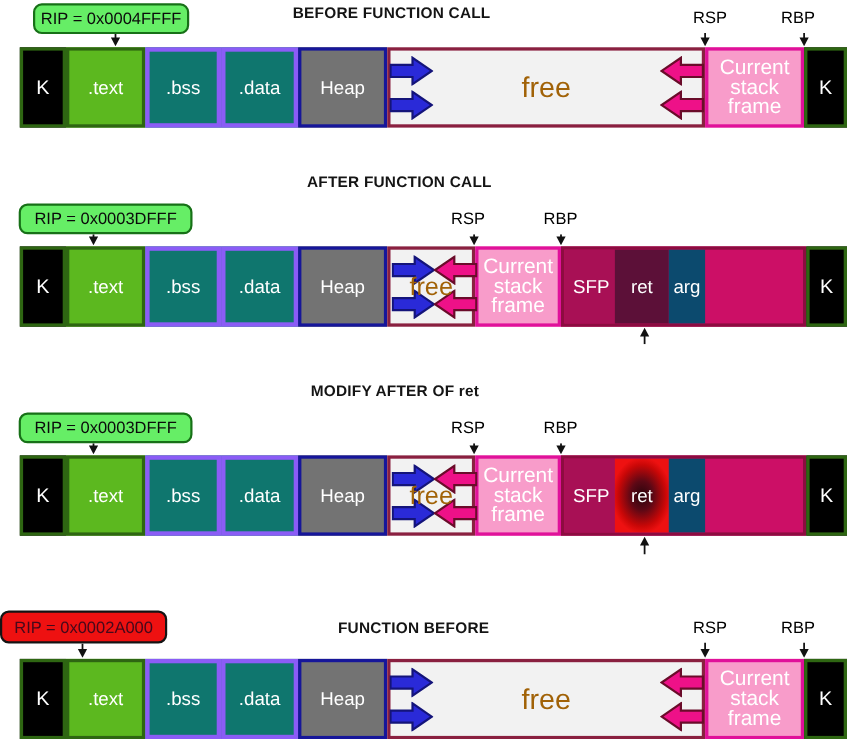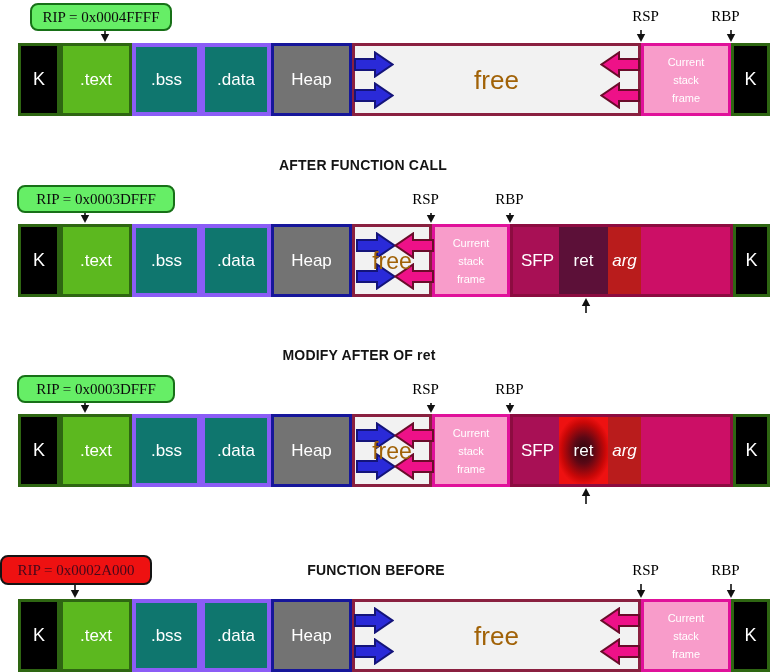--- a/index.html
+++ b/index.html
@@ -15,44 +15,45 @@
     position:absolute;box-sizing:border-box;display:flex;align-items:center;justify-content:center;
     color:#ffffff;font-size:17px;z-index:1;
   }
   .seg-kernel{background:#000000;border:3px solid #2e6612;font-size:18px;}
   .seg-text{background:#5cb81f;border:3px solid #2e6612;}
   .seg-olive{background:#0f766e;border:4px solid #8b5cf6;}
   .seg-heap{background:#737373;border:3px solid #16169a;}
   .seg-free{background:#f2f2f2;border:3px solid #8a2040;color:#555555;}
   .seg-stack{background:#f89cca;border:3px solid #e0119a;}
   .seg-group{background:#cc0f66;border:3px solid #8c0c40;}
-  .stack-lines{line-height:18px;font-size:11px;text-align:center;}
+  .stack-lines{line-height:18px;font-size:19px;text-align:center;}
   .free-label{position:absolute;z-index:5;color:#a16207;transform:translate(-50%,-50%);}
   .cell{
     position:absolute;top:0;height:100%;display:flex;align-items:center;justify-content:center;
     color:#ffffff;font-size:17px;
   }
   .cell-sfp{background:#a81055;text-align:right;}
   .cell-ret{background:#5c1038;}
   .cell-ret-hot{background:radial-gradient(ellipse 55% 52% at center,#2a050d 0%,#5c0815 38%,#c90707 80%,#ee1111 100%);}
-  .cell-arg{background:#b91c1c;font-style:italic;}
+  .cell-arg{background:#0c4a6e;}
   .tag{
     position:absolute;box-sizing:border-box;display:flex;align-items:center;justify-content:center;
-    border-radius:8px;font-size:15px;white-space:nowrap;z-index:6;font-family:Liberation Serif, serif;
+    border-radius:8px;font-size:15px;white-space:nowrap;z-index:6;
   }
   .tag-green{background:#66ee66;border:2px solid #177017;color:#0b0b0b;}
   .tag-red{background:#ee1111;border:2px solid #141414;color:#45091b;}
   .tag-maroon{background:#5c1038;border:2px solid #1d0310;color:#ffffff;}
   .tag-redlabel{background:#ee1111;border:2px solid #8c0606;color:#45091b;}
   svg{display:block;}
 </style>
 </head>
 <body>
 
 <div id="canvas">
+    <div class="title" style="left: 356px; top: 3px; position: absolute;">BEFORE FUNCTION CALL</div>
     <div class="seg seg-kernel" style="left: 18px; top: 43px; width: 42px; height: 73px; position: absolute;">K</div>
     <div class="seg seg-text" style="left: 60px; top: 43px; width: 72px; height: 73px; position: absolute;">.text</div>
     <div class="seg seg-olive" style="left: 132px; top: 43px; width: 69px; height: 73px; position: absolute;">.bss</div>
     <div class="seg seg-olive" style="left: 201px; top: 43px; width: 70px; height: 73px; position: absolute;">.data</div>
     <div class="seg seg-heap" style="left: 271px; top: 43px; width: 81px; height: 73px; position: absolute;">Heap</div>
     <div class="seg seg-free" style="left: 352px; top: 43px; width: 289px; height: 73px; position: absolute;"></div>
     <div class="free-label" style="left: 496.5px; top: 79.5px; font-size: 26px;">free</div>
     <div class="seg seg-stack" style="left: 641px; top: 43px; width: 90px; height: 73px; position: absolute;">
       <div class="stack-lines">
         <div>Current</div>

